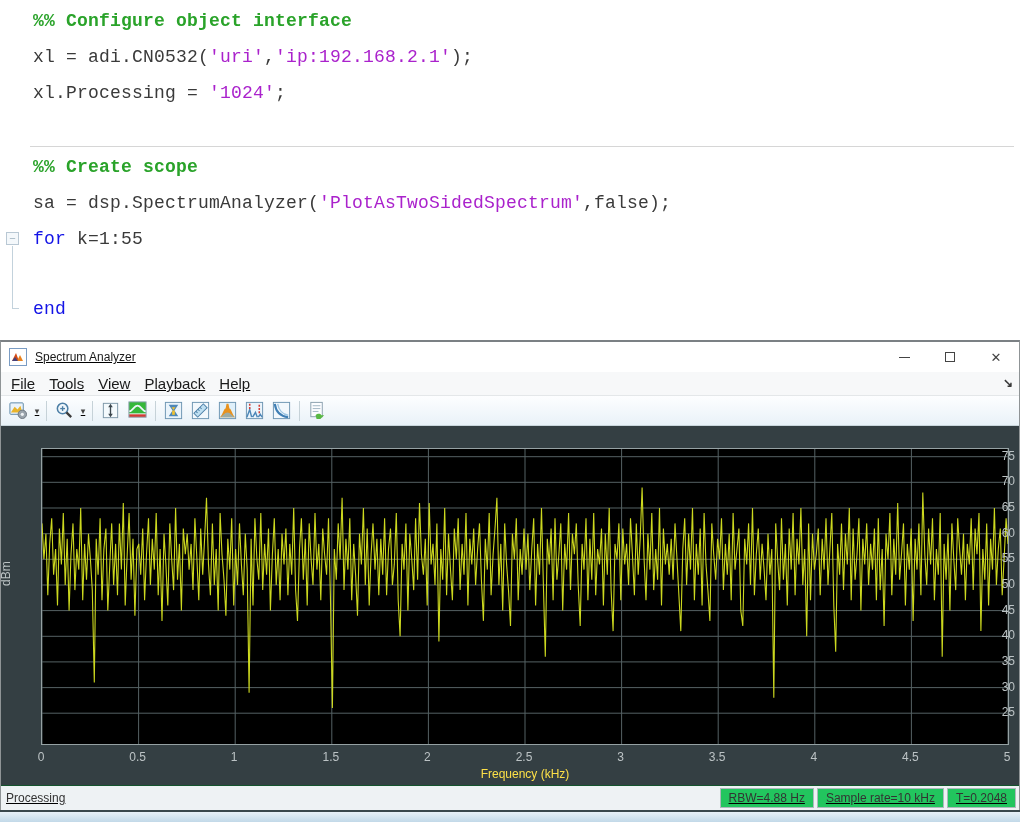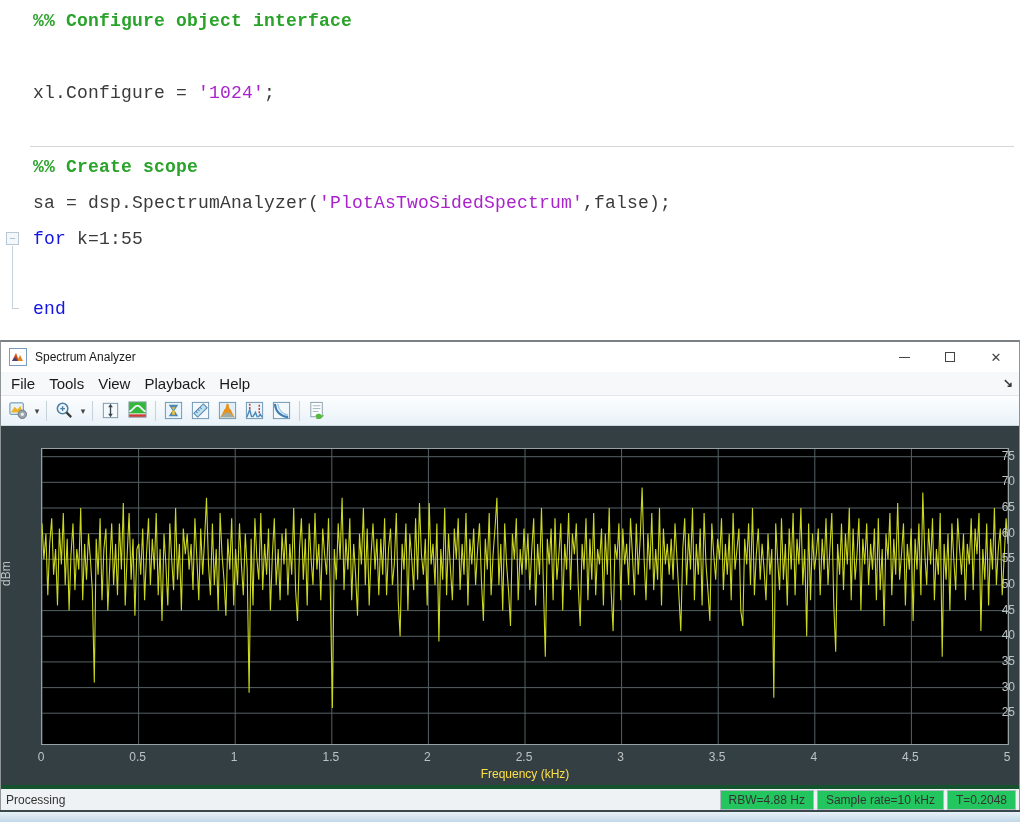--- a/index.html
+++ b/index.html
@@ -16,21 +16,21 @@
   .seg-string  { color:#aa22cc; }
   .seg-plain   { color:#3a3a3a; }
   #section-divider { position:absolute; left:30px; right:6px; top:146px; border-top:1px solid #d6d6d6; }
   .fold-box { position:absolute; left:6px; width:13px; height:13px; border:1px solid #b9c8d4;
               background:#f4f8fb; color:#9fb2c0; font-size:11px; line-height:11px; text-align:center; }
   #fold-vline { position:absolute; left:12px; width:1px; background:#c3d2dc; }
   #fold-corner { position:absolute; left:12px; width:7px; height:1px; background:#c3d2dc; }
 
   
   #scope-window { position:absolute; left:0; top:340px; width:1020px; height:470px;
-                  border:1px solid #8f9496; border-top:2px solid #7b8084; background:#ffffff; }
+                  border:1px solid #8f9496; border-top:2px solid #7b8084; background:#ffffff;text-decoration:underline; }
   #title-bar { position:relative; height:30px; background:#ffffff; display:flex; align-items:center; }
   #window-icon { width:18px; height:18px; margin-left:8px; }
   #window-title { margin-left:8px; font-size:12px; color:#1a1a1a; }
   #window-controls { position:absolute; right:0; top:0; height:30px; display:flex; }
   .win-btn { width:46px; height:30px; display:flex; align-items:center; justify-content:center;
              color:#444; font-size:13px; }
   #max-glyph { display:inline-block; width:10px; height:10px; border:1px solid #444; }
   #min-glyph { display:inline-block; width:11px; border-top:1px solid #444; }
 
   #menu-bar { position:relative; height:24px; background:#f7f8f9; display:flex; align-items:center;
@@ -53,36 +53,37 @@
   #plot-svg { position:absolute; left:0; top:0; }
   .ytick-label { position:absolute; right:4px; width:34px; text-align:right; font-size:12px;
                  color:#bcc3c5; }
   .xtick-label { position:absolute; width:44px; text-align:center; font-size:12px; color:#bcc3c5; }
   #ylabel { position:absolute; left:-2px; top:160px; transform:rotate(-90deg); transform-origin:left top;
             font-size:12px; color:#bcc3c5; }
   #xlabel { position:absolute; left:40px; width:968px; text-align:center; top:341px;
             font-size:12px; color:#fde047; }
 
   
-  #status-bar { height:25px; background:#eef2f4; border-top:4px solid #14532d; display:flex;
+  #status-bar { height:25px; background:#eef2f4; border-top:1px solid #14532d; display:flex;
                 align-items:center; font-size:12px; color:#333; }
   #status-left { padding-left:5px; flex:1; }
   .status-seg { border:1px solid #aeb9bd; background:#22c55e; padding:2px 8px; margin-right:3px;
                 white-space:nowrap; }
   #bottom-strip { position:absolute; left:0; top:810px; width:1020px; height:12px;
                   border-top:2px solid #3a484c; background:linear-gradient(#e8f1f7,#c2d9e8); }
 </style>
 </head>
 <body>
 
 <div id="code-area">
   <div id="section-divider"></div>
 
 <div class="code-line" style="top: 8px;"><span class="seg-comment">%% Configure object interface</span></div>
-    <div class="code-line" style="top: 80px;"><span class="seg-plain">xl.Configure = </span><span class="seg-string">'1024'</span><span class="seg-plain">;</span></div>
+    <div class="code-line" style="top: 44px;"><span class="seg-plain">xl = adi.CN0532(</span><span class="seg-string">'uri'</span><span class="seg-plain">,</span><span class="seg-string">'ip:192.168.2.1'</span><span class="seg-plain">);</span></div>
+    <div class="code-line" style="top: 80px;"><span class="seg-plain">xl.Processing = </span><span class="seg-string">'1024'</span><span class="seg-plain">;</span></div>
     <div class="code-line" style="top: 190px;"><span class="seg-plain">sa = dsp.SpectrumAnalyzer(</span><span class="seg-string">'PlotAsTwoSidedSpectrum'</span><span class="seg-plain">,false);</span></div>
     <div class="code-line" style="top: 154px;"><span class="seg-comment">%% Create scope</span></div>
     <div class="code-line" style="top: 226px;"><span class="seg-keyword">for</span><span class="seg-plain"> k=1:55</span></div>
     <div class="fold-box" style="top: 232px;">−</div>
     <div class="code-line" style="top: 296px;"><span class="seg-keyword">end</span></div>
     <div id="fold-vline" style="top: 246px; height: 62px;"></div>
     <div id="fold-corner" style="top: 308px;"></div>
   </div>
 
 <div id="scope-window">

